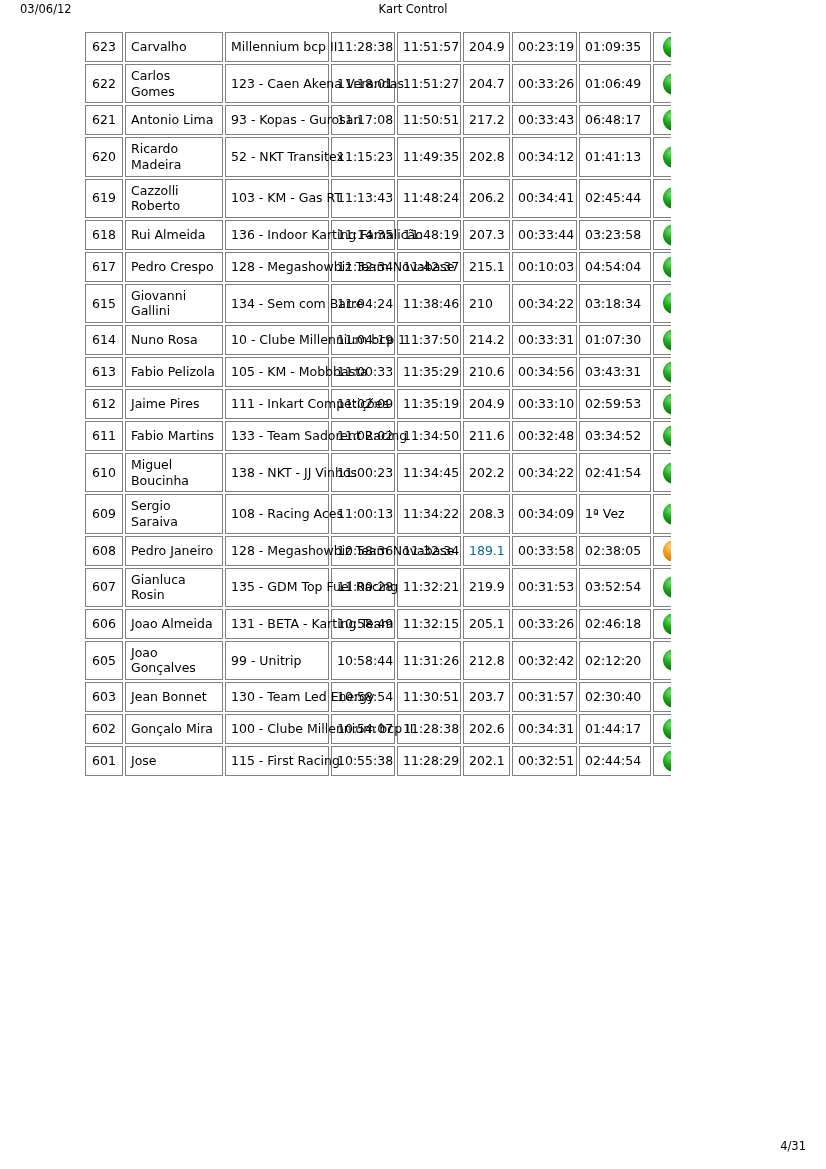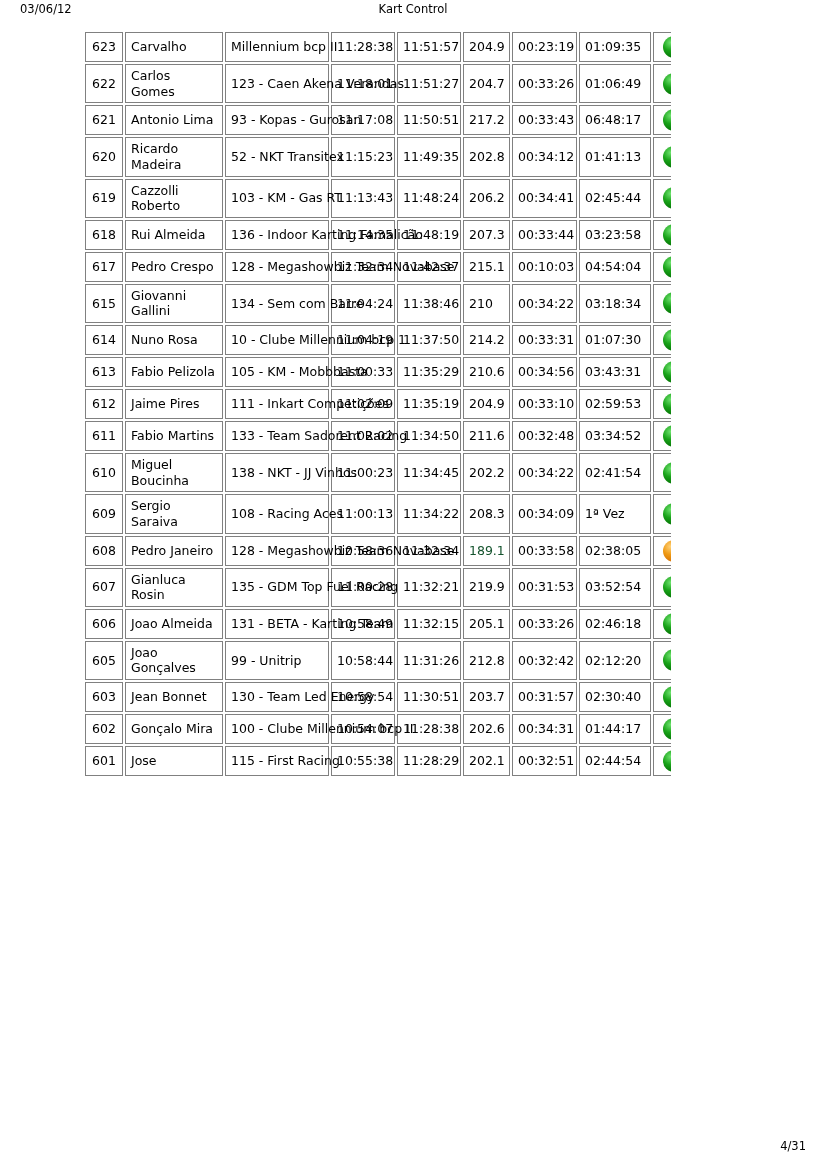--- a/index.html
+++ b/index.html
@@ -94,21 +94,21 @@
   col.c-t1 { width: 64px; }
   col.c-t2 { width: 64px; }
   col.c-speed { width: 47px; }
   col.c-diff { width: 65px; }
   col.c-best { width: 72px; }
   col.c-led { width: 42px; }
 
   td.pos { text-align: center; }
   td.tm, td.speed, td.diff, td.best { text-align: left; white-space: nowrap; }
   td.best { }
-  td.speed.warn { color: #14532d; }
+  td.speed.warn { color: #0369a1; }
   td.led {
     text-align: center;
     padding: 3px 4px;
   }
   .lamp {
     display: inline-block;
     width: 22px;
     height: 22px;
     border-radius: 50%;
     background: radial-gradient(circle at 34% 30%, #6ee26e 0%, #19a319 38%, #077807 70%, #024b02 100%);

